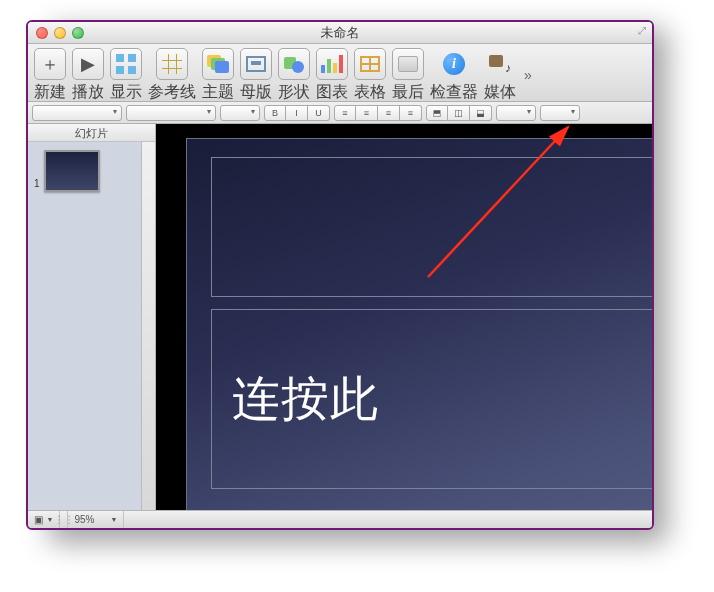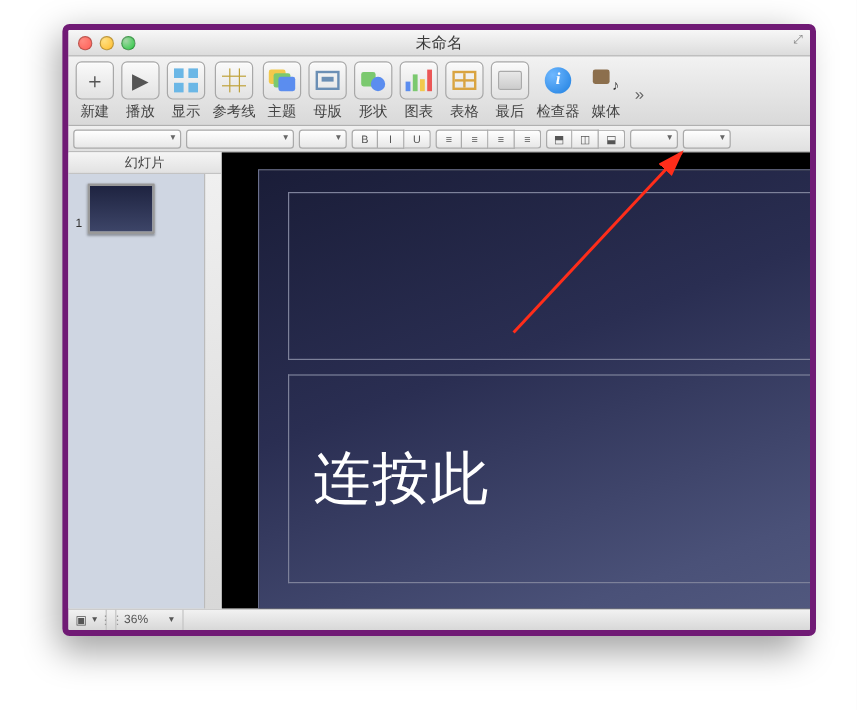--- a/index.html
+++ b/index.html
@@ -1,31 +1,31 @@
 <!DOCTYPE html>
 <html><head>
 <meta charset="utf-8">
 <style>
 * { margin: 0; padding: 0; box-sizing: border-box; font-family: "Helvetica Neue", Arial, sans-serif; }
 body { background: #fff; width: 714px; height: 592px; position: relative; }
 .shadow { position: absolute; left: 48px; top: 28px; width: 620px; height: 516px; background: rgba(0,0,0,0.35); border-radius: 12px; filter: blur(14px); }
-.window { position: absolute; left: 52px; top: 20px; width: 628px; height: 510px; background: #ededed; border: 5px solid #701a75; border-radius: 6px; overflow: hidden; box-shadow: 0 1px 0 #fff inset; }
+.window { position: absolute; left: 26px; top: 20px; width: 628px; height: 510px; background: #ededed; border: 2px solid #701a75; border-radius: 6px; overflow: hidden; box-shadow: 0 1px 0 #fff inset; }
 .titlebar { height: 22px; background: linear-gradient(#f7f7f7,#dcdcdc); border-bottom: 1px solid #b5b5b5; display: flex; align-items: center; position: relative; }
 .traffic { display: flex; gap: 6px; padding-left: 8px; }
 .tl { width: 12px; height: 12px; border-radius: 50%; border: 0.5px solid rgba(0,0,0,0.25); }
 .tl.r { background: radial-gradient(circle at 30% 30%, #ff8a80, #ff5f57); }
 .tl.y { background: radial-gradient(circle at 30% 30%, #ffe082, #ffbd2e); }
 .tl.g { background: radial-gradient(circle at 30% 30%, #a5d6a7, #28c940); }
 .title { position: absolute; left: 0; right: 0; text-align: center; font-size: 13px; color: #3a3a3a; pointer-events: none; }
 .expand { position: absolute; right: 6px; top: 3px; font-size: 10px; color: #888; }
 
 .toolbar { height: 58px; background: linear-gradient(#f2f2f2,#d9d9d9); border-bottom: 1px solid #b0b0b0; display: flex; align-items: flex-start; padding: 4px 6px 0 6px; gap: 6px; overflow: hidden; }
 .tbtn { display: flex; flex-direction: column; align-items: center; gap: 2px; cursor: pointer; }
 .tbtn .ico { width: 32px; height: 32px; border: 1px solid #a8a8a8; border-radius: 5px; background: linear-gradient(#fafafa,#e2e2e2); display: flex; align-items: center; justify-content: center; box-shadow: 0 1px 0 #fff inset; font-size: 18px; color: #555; }
-.tbtn .lbl { font-size: 12px; color: #444; }
+.tbtn .lbl { font-size: 16px; color: #444; }
 .overflow { align-self: center; font-size: 14px; color: #666; padding-left: 2px; }
 
 .formatbar { height: 22px; background: linear-gradient(#f0f0f0,#e0e0e0); border-bottom: 1px solid #b0b0b0; display: flex; align-items: center; padding: 0 4px; gap: 4px; }
 .seg { display: flex; }
 .seg button { width: 22px; height: 16px; border: 1px solid #aaa; background: linear-gradient(#fff,#e7e7e7); font-size: 9px; color: #555; cursor: pointer; padding: 0; }
 .seg button:first-child { border-radius: 3px 0 0 3px; }
 .seg button:last-child { border-radius: 0 3px 3px 0; }
 .seg button + button { border-left: 0; }
 .dd { width: 90px; height: 16px; border: 1px solid #aaa; border-radius: 3px; background: linear-gradient(#fff,#e7e7e7); font-size: 9px; position: relative; }
 .dd::after { content: "▾"; position: absolute; right: 4px; top: 1px; font-size: 8px; color: #666; }
@@ -235,21 +235,21 @@
     </div>
   </div>
 
   <div class="statusbar">
     <div class="slot">
         <span>▣</span>
         <span style="font-size:7px">▼</span>
       </div>
     <div class="slot handle">⋮⋮</div>
     <div class="slot zoom">
-        <span>36%</span>
+        <span>95%</span>
         <span style="margin-left:auto;font-size:7px">▼</span>
       </div>
     <div class="slot" style="flex:1;border-right:0"></div>
   </div>
 
 </div>
 
 <svg class="arrow" viewBox="0 0 170 170">
   <defs>
     <marker id="ah" markerWidth="10" markerHeight="10" refX="8" refY="3" orient="auto">

